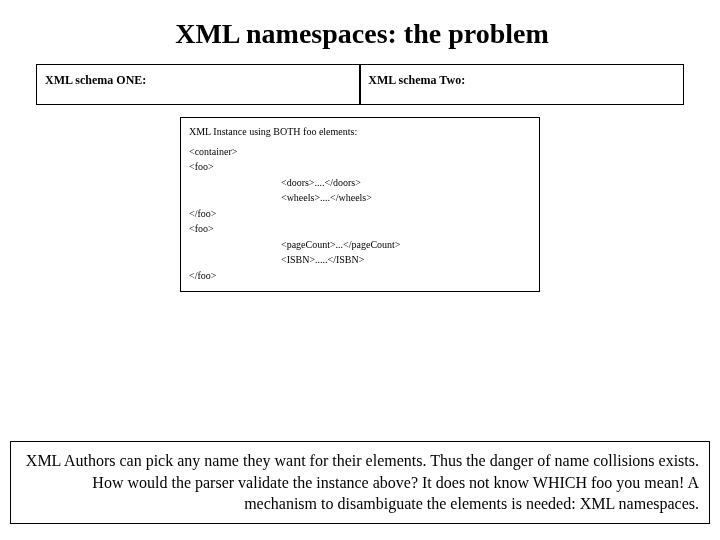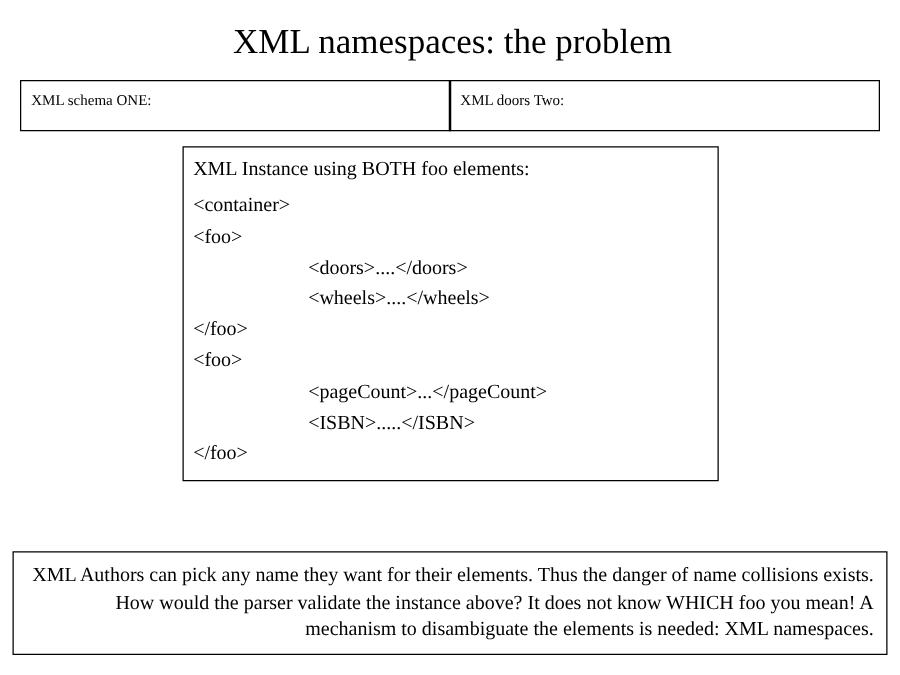--- a/index.html
+++ b/index.html
@@ -7,47 +7,48 @@
     width: 720px;
     height: 540px;
     background: #fff;
     font-family: "Times New Roman", Times, serif;
     color: #000;
     position: relative;
   }
   .title {
     text-align: center;
     font-size: 28px;
-    font-weight: normal;
+    font-weight: bold;
     padding: 18px 0 14px 4px;
   }
   .schema-row {
     display: flex;
     gap: 0;
-    padding: 0 16px;
+    padding: 0 36px;
+    font-weight: bold;
   }
   .schema-box {
     border: 1.5px solid #000;
     flex: 1;
     padding: 6px 8px 8px 8px;
     font-size: 12px;
     line-height: 1.6;
   }
   .schema-box + .schema-box { margin-left: -1.5px; }
   .schema-label { margin-bottom: 6px; }
   .instance-wrap {
     padding: 0 28px;
     margin-top: 12px;
     display: flex;
     justify-content: center;
   }
   .instance-box {
     border: 1.5px solid #000;
-    width: 429px;
-    font-size: 16px;
+    width: 360px;
+    font-size: 10px;
     line-height: 1.55;
     padding: 6px 8px 8px 8px;
     font-family: Liberation Serif, serif;
   }
   .instance-box .hdr { margin-bottom: 4px; }
   .ind1 { padding-left: 0; }
   .ind2 { padding-left: 92px; }
   .note-box {
     position: absolute;
     left: 10px;
@@ -63,21 +64,21 @@
 </head>
 <body>
 
 <div class="title">XML namespaces: the problem</div>
 
 <div class="schema-row">
   <div class="schema-box">
     <div class="schema-label">XML schema ONE:</div>
   </div>
   <div class="schema-box">
-    <div class="schema-label">XML doors Two:</div>
+    <div class="schema-label">XML schema Two:</div>
   </div>
 </div>
 
 <div class="instance-wrap">
   <div class="instance-box">
     <div class="hdr">XML Instance using BOTH foo elements:</div>
     <div class="ind1">&lt;container&gt;</div>
     <div class="ind1">&lt;foo&gt;</div>
     <div class="ind2">&lt;doors&gt;....&lt;/doors&gt;</div>
     <div class="ind2">&lt;wheels&gt;....&lt;/wheels&gt;</div>

